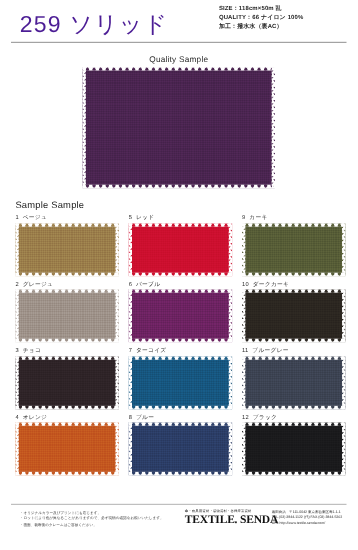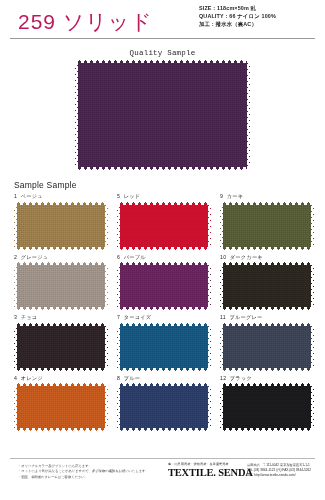--- a/index.html
+++ b/index.html
@@ -16,21 +16,21 @@
   .header{
     position:relative;
     height:40px;
   }
   .product-title{
     position:absolute;
     left:18px; top:8px;
     font-size:21px;
     letter-spacing:1px;
     font-weight:400;
-    color:#be185d;
+    color:#4c1d95;
     white-space:nowrap;
   }
   .spec-block{
     position:absolute;
     right:8px; top:4px;
     width:118px;
     text-align:left;
   }
   .spec-line{
     font-size:5.4px;
@@ -47,21 +47,20 @@
     background:#9a9a9a;
   }
 
   
   .quality-caption{
     text-align:center;
     font-size:7.5px;
     color:#2a2a2a;
     margin-top:9px;
     letter-spacing:0.2px;
-    font-family:Liberation Mono, monospace;
   }
   .quality-wrap{
     display:flex;
     justify-content:center;
     margin-top:3px;
   }
 
   
   .swatch{
     position:relative;

